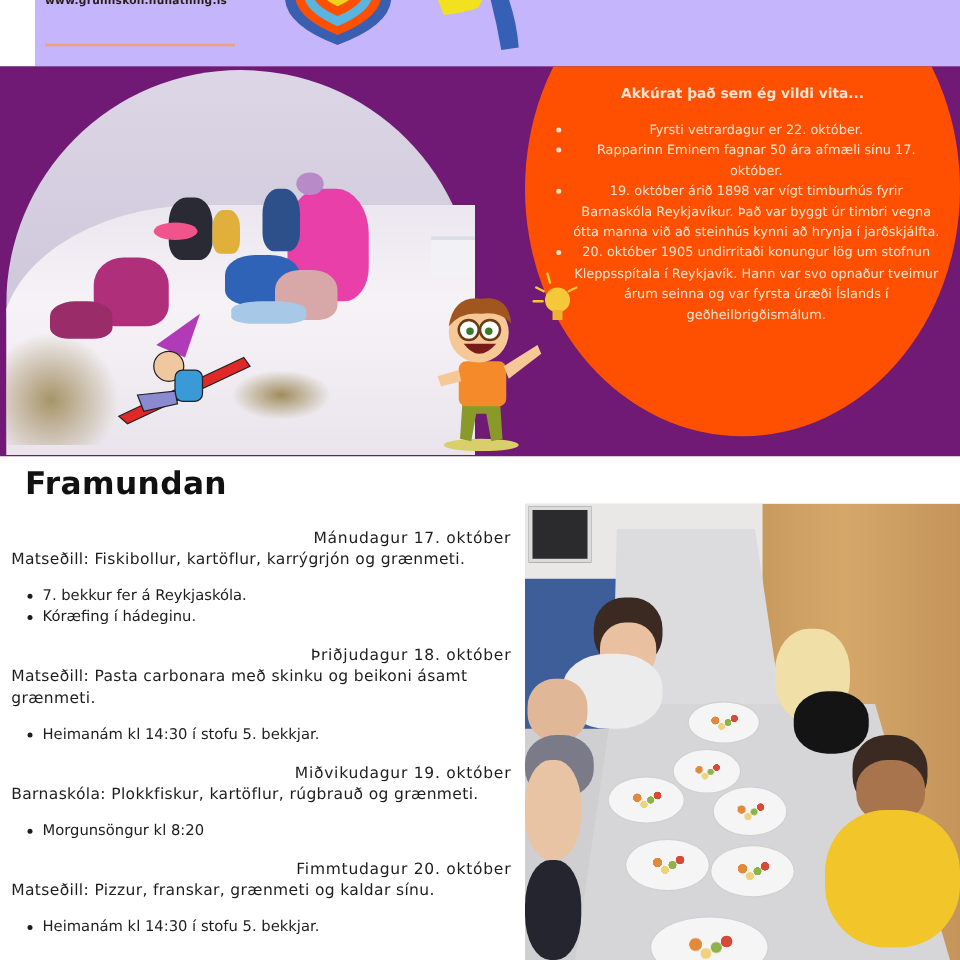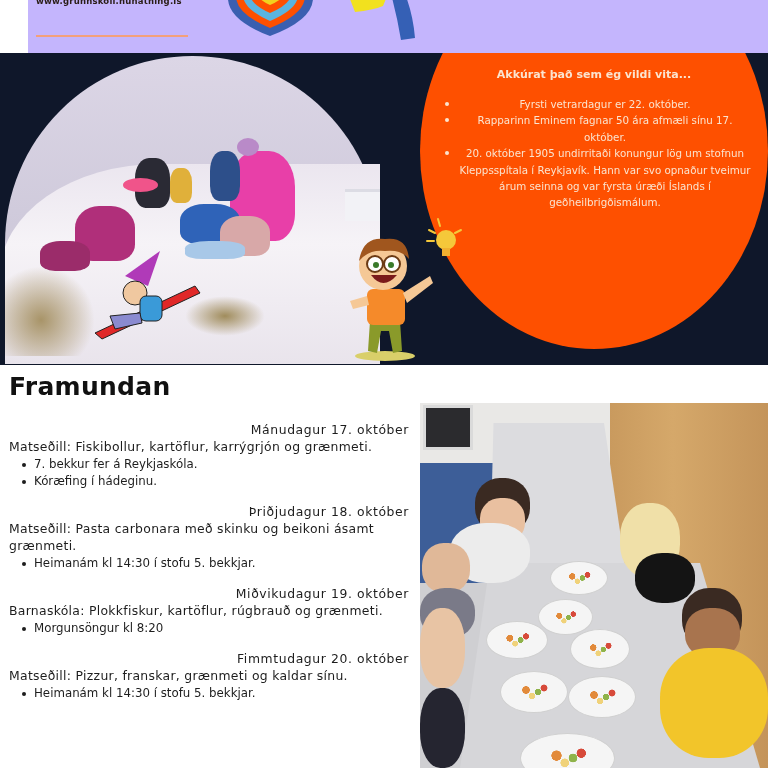--- a/index.html
+++ b/index.html
@@ -20,21 +20,21 @@
   .header .rule {
     position: absolute; left: 8px; top: 35px; width: 152px; height: 2px;
     background: #f3a07a;
   }
   .crest { position: absolute; left: 195px; top: -10px; width: 95px; height: 48px; }
   .ribbon { position: absolute; left: 315px; top: -6px; width: 80px; height: 48px; }
 
   
   .banner {
     position: absolute; left: 0; top: 53px; width: 768px; height: 312px;
-    background: #0f172a; overflow: hidden;
+    background: #701a75; overflow: hidden;
   }
   .photo-snow {
     position: absolute; left: 5px; top: 3px; width: 375px; height: 308px;
     overflow: hidden;
   }
   .photo-snow .sky-arc {
     position: absolute; left: 0; top: 0; width: 375px; height: 375px;
     border-radius: 50%; overflow: hidden;
     background: linear-gradient(180deg, #dcd6e6 0%, #cfcadb 45%, #ddd8e3 100%);
   }
@@ -76,34 +76,34 @@
   }
   .info-list li { position: relative; padding-left: 16px; text-align: center; }
   .info-list li::before {
     content: ""; position: absolute; left: 3px; top: 6px; width: 4px; height: 4px;
     border-radius: 50%; background: #fbe4cf;
   }
   .bulb { position: absolute; left: 425px; top: 163px; width: 40px; height: 45px; }
 
   
   .section-title {
-    position: absolute; left: 9px; top: 372px;
+    position: absolute; left: 20px; top: 372px;
     font-size: 25px; font-weight: bold; color: #111111; letter-spacing: 0.3px;
   }
   .days { position: absolute; left: 9px; top: 422px; width: 400px; }
   .day { margin-bottom: 14px; }
   .day-heading {
     font-size: 12.4px; color: #1d1d1d; line-height: 16px; letter-spacing: 0.6px;
     font-weight: 500;
     text-align: right;
   }
   .day-menu {
     font-size: 12.4px; color: #1d1d1d; line-height: 17px; letter-spacing: 0.3px;
   }
-  .day-items { list-style: none; margin-top: 1px; }
+  .day-items { list-style: none; margin-top: 13px; }
   .day-items li {
     position: relative; padding-left: 25px; font-size: 11.8px; color: #1d1d1d; line-height: 17px;
   }
   .day-items li::before {
     content: ""; position: absolute; left: 13px; top: 7px; width: 4px; height: 4px;
     border-radius: 50%; background: #1d1d1d;
   }
 
   
   .photo-kids {
@@ -200,20 +200,21 @@
   </svg>
 
   <div class="info-circle-wrap">
     <div class="info-circle-shape"></div>
   </div>
 
   <div class="info-title">Akkúrat það sem ég vildi vita...</div>
   <ul class="info-list">
     <li>Fyrsti vetrardagur er  22. október.</li>
     <li>Rapparinn Eminem fagnar 50 ára afmæli sínu 17. október.</li>
+    <li>19. október árið 1898  var vígt timburhús fyrir Barnaskóla Reykjavíkur. Það var byggt úr timbri vegna ótta manna við að steinhús kynni að hrynja í jarðskjálfta.</li>
     <li>20. október 1905  undirritaði konungur lög um stofnun Kleppsspítala í Reykjavík. Hann var svo opnaður tveimur árum seinna og var fyrsta úræði Íslands í geðheilbrigðismálum.</li>
   </ul>
 
   <svg class="bulb" viewBox="0 0 40 45">
     <g stroke="#f5c83a" stroke-width="2" stroke-linecap="round">
       <line x1="4" y1="14" x2="10" y2="17"></line>
       <line x1="2" y1="25" x2="9" y2="25"></line>
       <line x1="13" y1="3" x2="15" y2="10"></line>
       <line x1="36" y1="14" x2="30" y2="17"></line>
     </g>

